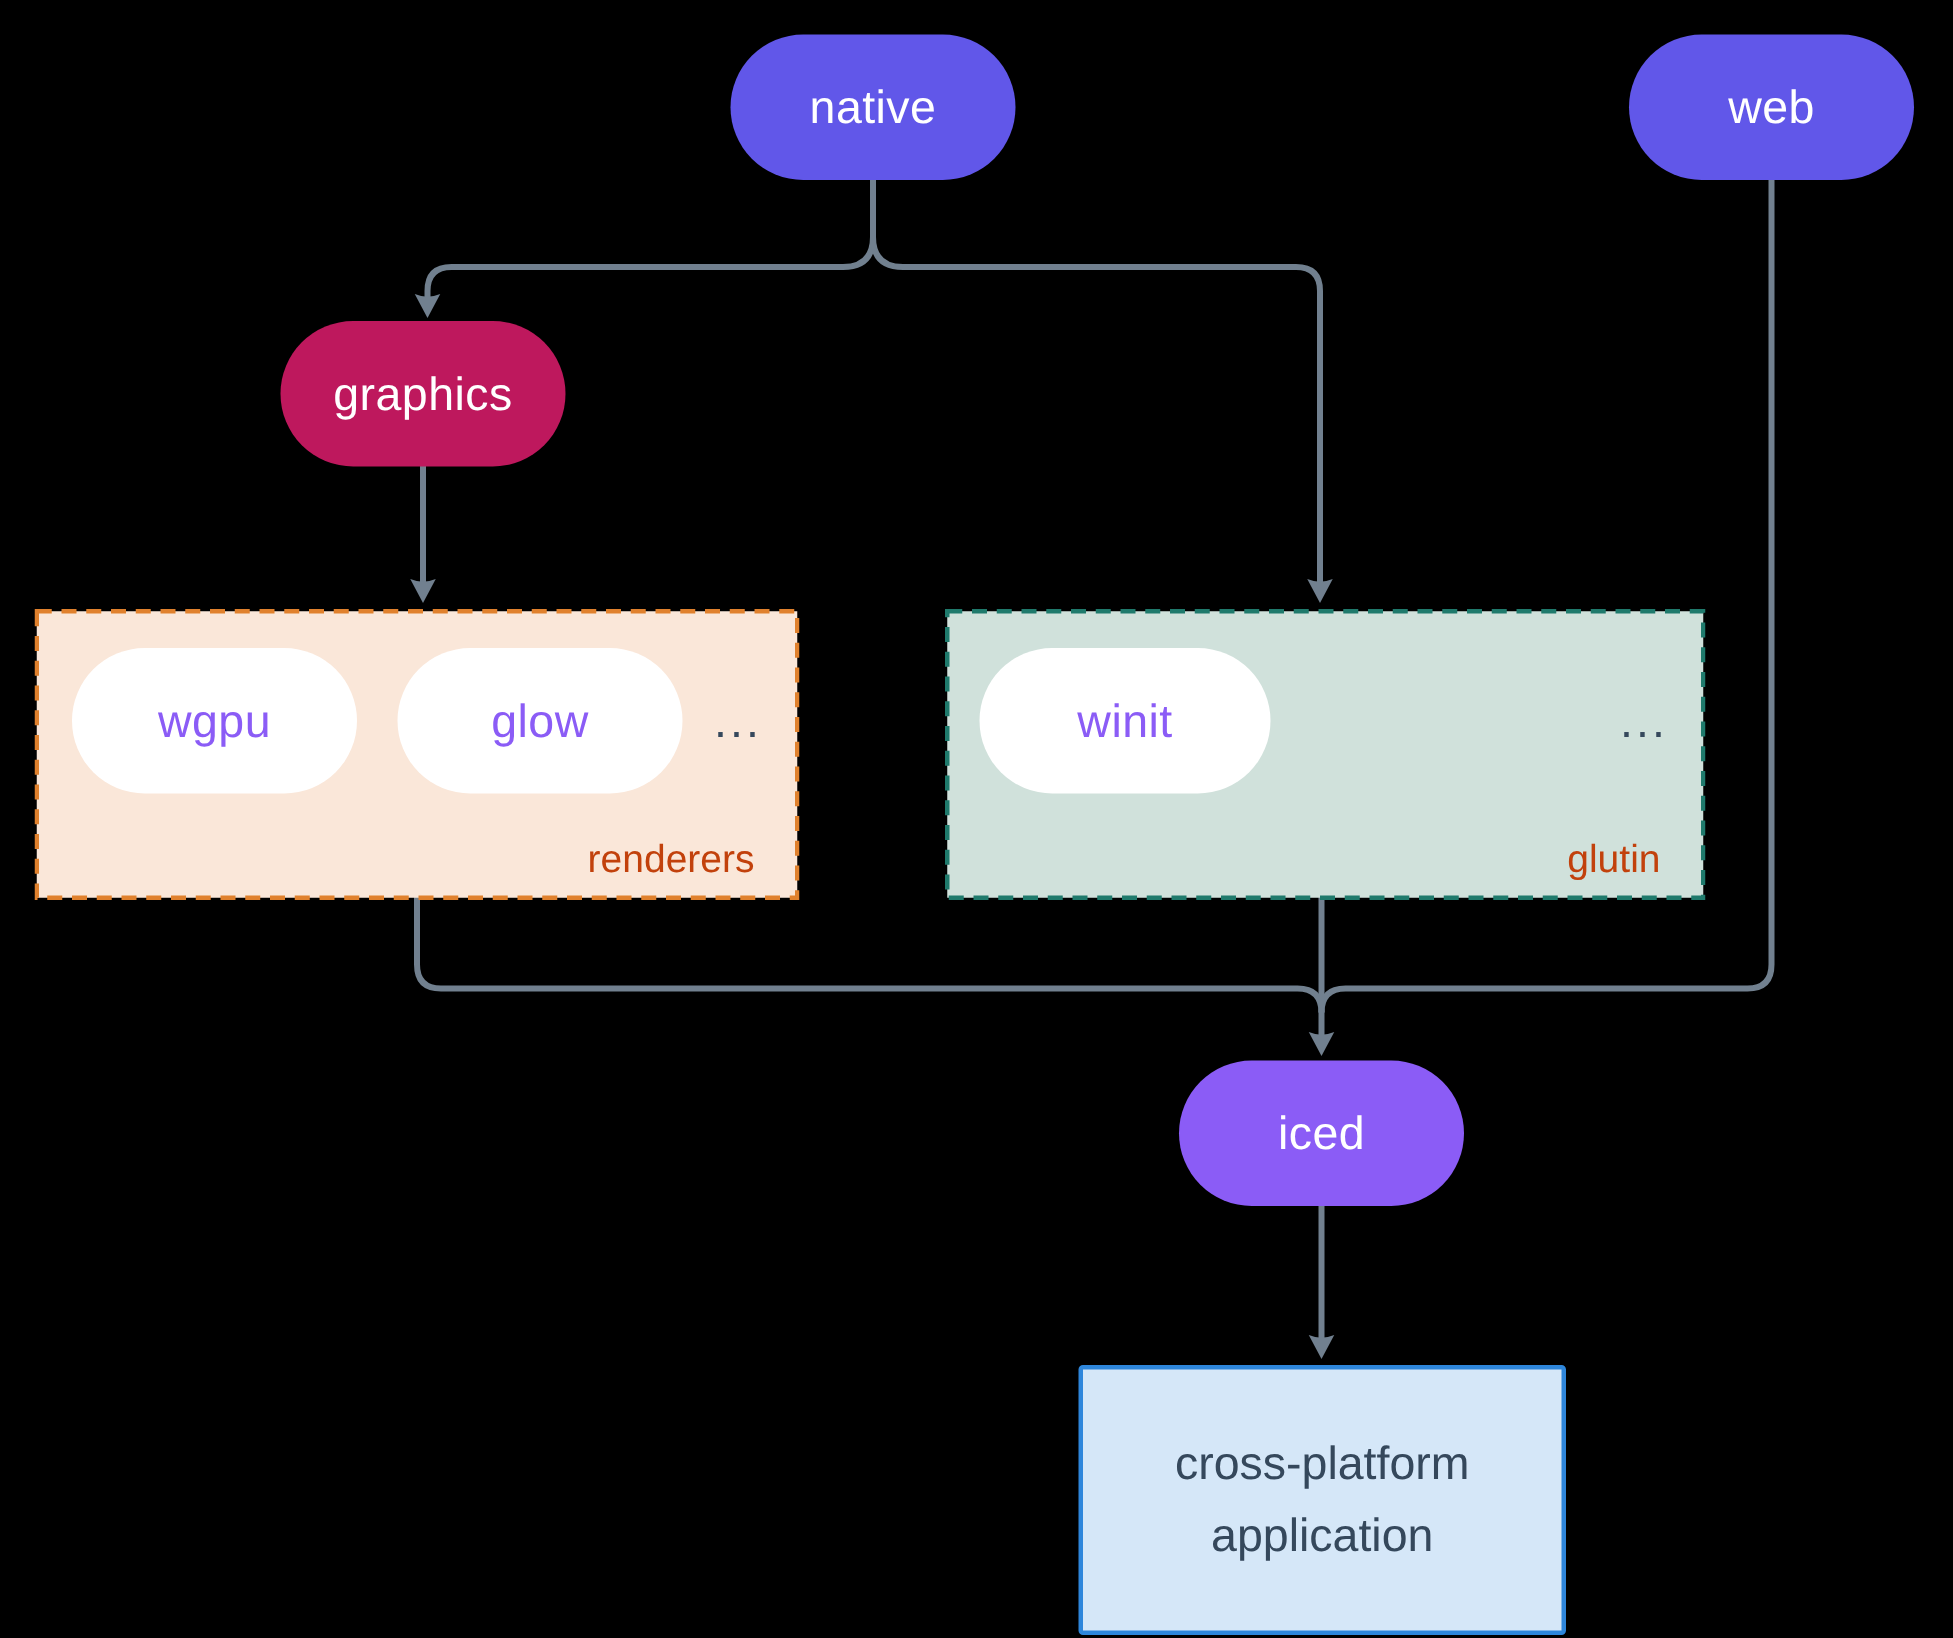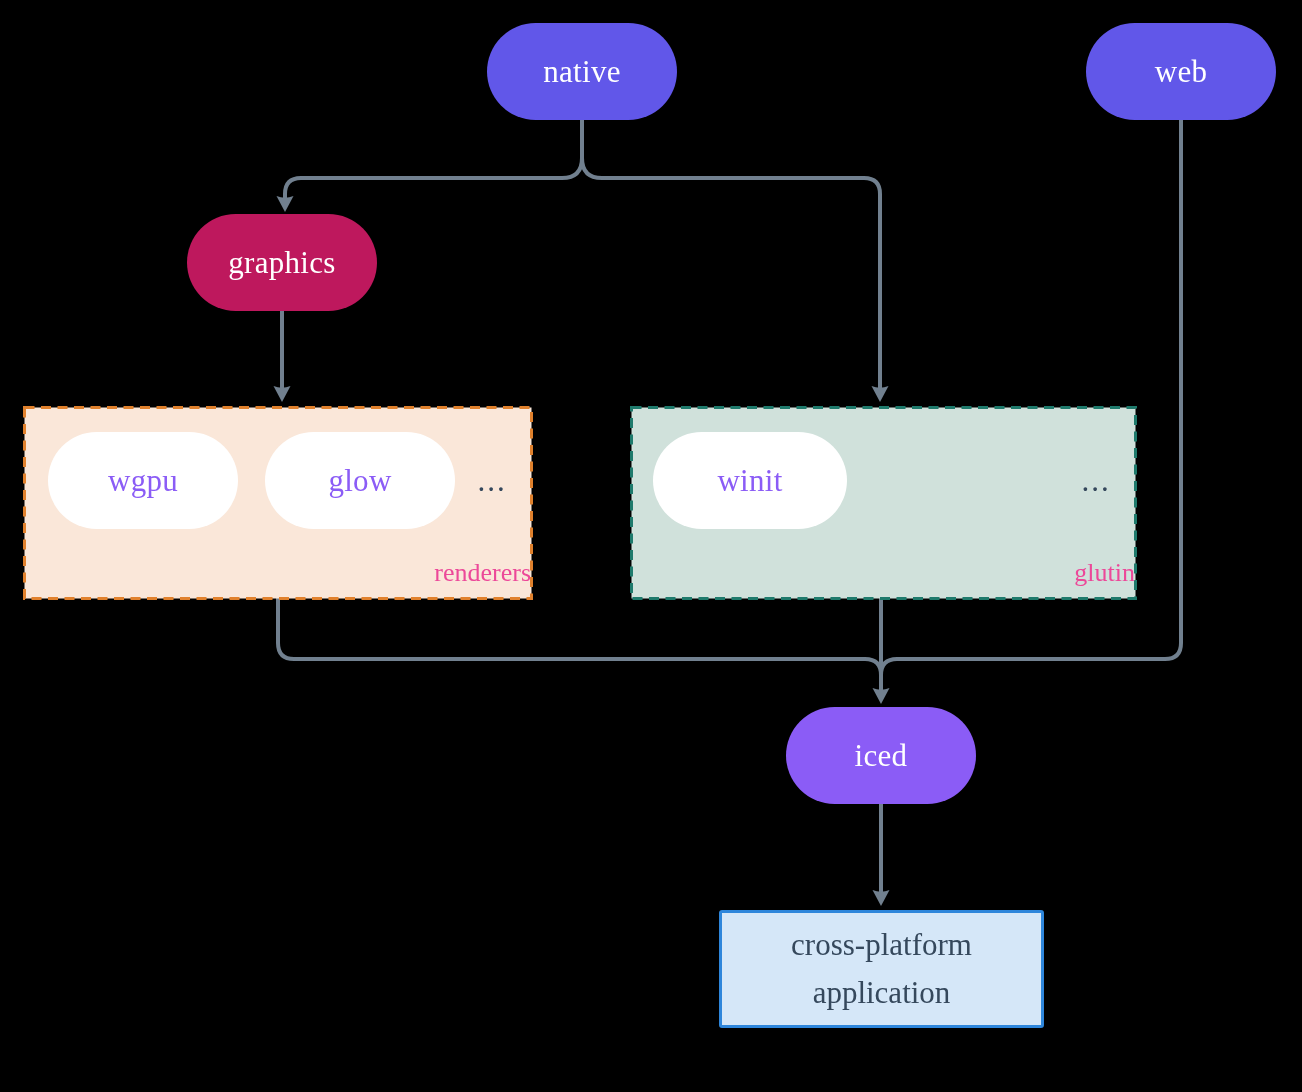--- a/index.html
+++ b/index.html
@@ -1,21 +1,21 @@
 <!DOCTYPE html>
 <html><head>
 <meta charset="utf-8">
 <style>
   html, body { margin: 0; padding: 0; background: #000; }
   .canvas {
     position: relative;
     width: 1302px;
     height: 1092px;
     background: #000;
-    font-family: Liberation Serif, serif;
+    font-family: Liberation Sans, sans-serif;
     overflow: hidden;
   }
   svg.connectors {
     position: absolute;
     left: 0; top: 0;
     width: 1302px; height: 1092px;
   }
   svg.connectors path.line {
     fill: none;
     stroke: #71808F;
@@ -53,28 +53,28 @@
 
   .ellipsis {
     position: absolute; top: 26px; height: 97px; width: 52px;
     display: flex; align-items: center; justify-content: center;
     font-size: 31px; color: #35485C; letter-spacing: 2px;
   }
   .group-renderers .ellipsis { left: 443px; }
   .group-shells .ellipsis { left: 440px; }
 
   .group-label {
-    position: absolute; right: 2px; bottom: 12px;
-    font-size: 26px; color: #ec4899;
+    position: absolute; right: 30px; bottom: 12px;
+    font-size: 26px; color: #c2410c;
   }
 
   .appbox {
     position: absolute;
     left: 719px; top: 910px;
-    width: 325px; height: 118px;
+    width: 325px; height: 180px;
     box-sizing: border-box;
     background: #D5E7F8;
     border: 3px solid #2E86DB;
     border-radius: 3px;
     display: flex; flex-direction: column;
     align-items: center; justify-content: center;
     color: #35485C; font-size: 31px; line-height: 48px;
   }
 </style>
 </head>

